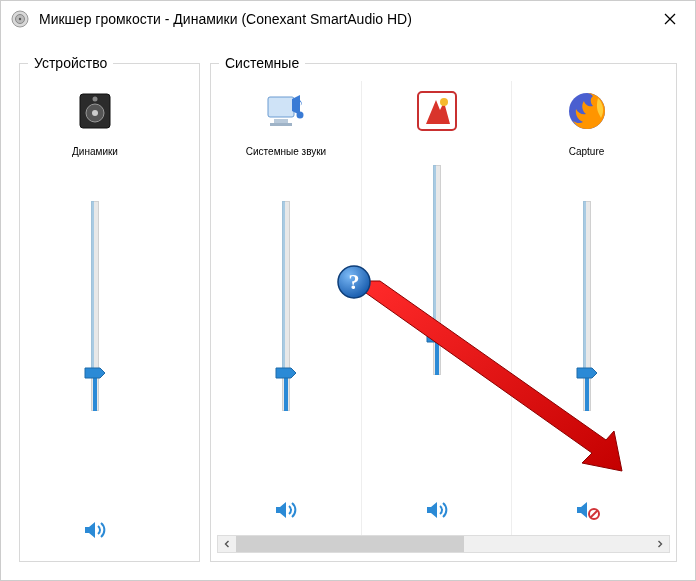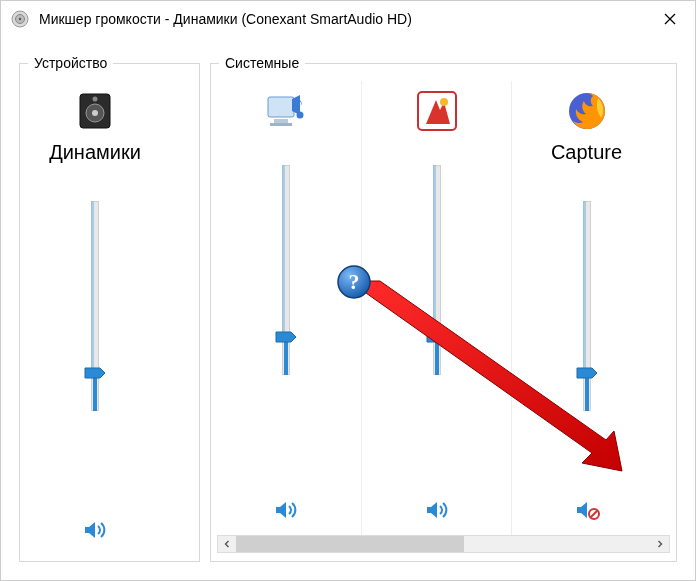--- a/index.html
+++ b/index.html
@@ -75,21 +75,21 @@
     border-left: 1px solid #eee;
   }
   .app-icon {
     width: 48px; height: 48px;
     margin: 6px 0 8px 0;
     display: flex; align-items: center; justify-content: center;
   }
   .app-label {
     text-align: center;
     min-height: 36px;
-    font-size: 20px;
+    font-size: 10px;
     line-height: 18px;
     color: #000;
   }
   .slider-zone {
     flex: 1;
     width: 100%;
     display: flex;
     justify-content: center;
     align-items: flex-start;
     margin-top: 22px;
@@ -249,20 +249,21 @@
             <div class="app-icon">
               <svg width="48" height="48" viewBox="0 0 48 48">
         <rect x="6" y="10" width="26" height="20" rx="2" fill="#cfe3f7" stroke="#6a9bd1"></rect>
         <rect x="12" y="32" width="14" height="4" fill="#b8c9da"></rect>
         <rect x="8" y="36" width="22" height="3" fill="#9fb3c7"></rect>
         <path d="M30 12 L38 8 L38 28 L30 24 Z" fill="#3a7bd5"></path>
         <circle cx="38" cy="28" r="3.5" fill="#3a7bd5"></circle>
         <text x="34" y="20" font-size="14" fill="#3a7bd5">♪</text>
       </svg>
             </div>
+            <div class="app-label">Системные звуки</div>
             <div class="slider-zone">
               <div class="slider">
     <div class="track-bg"></div>
     <div class="track-peak" style="height:82%;"></div>
     <div class="track-fill" style="height:18%;"></div>
     <div class="thumb" style="bottom:18%">
                   <svg width="22" height="12" viewBox="0 0 22 12">
     <polygon points="1,1 16,1 21,6 16,11 1,11" fill="#2b8ad6" stroke="#1f6aa8"></polygon>
   </svg>
                 </div>

